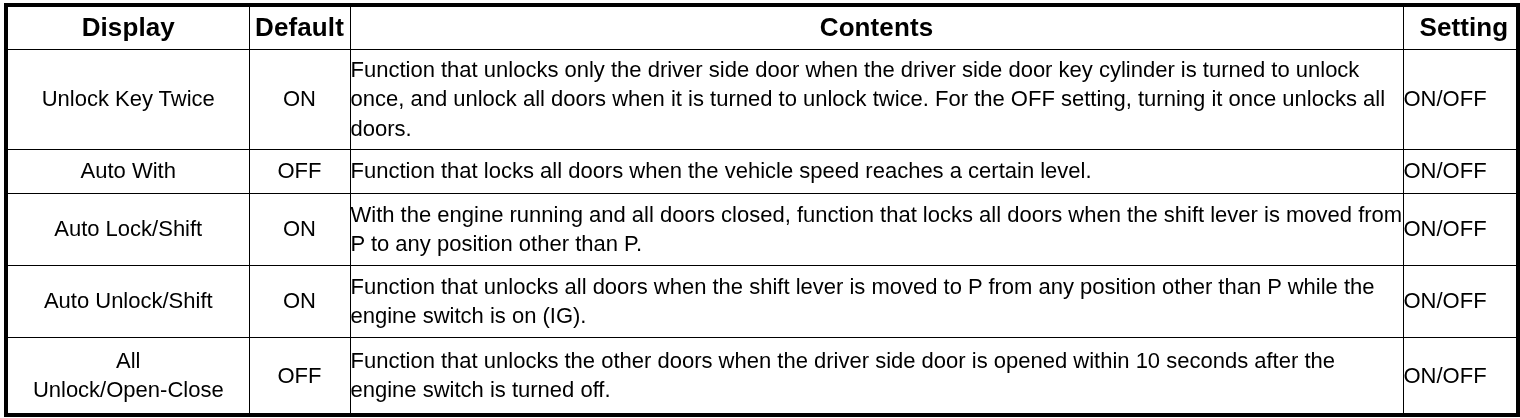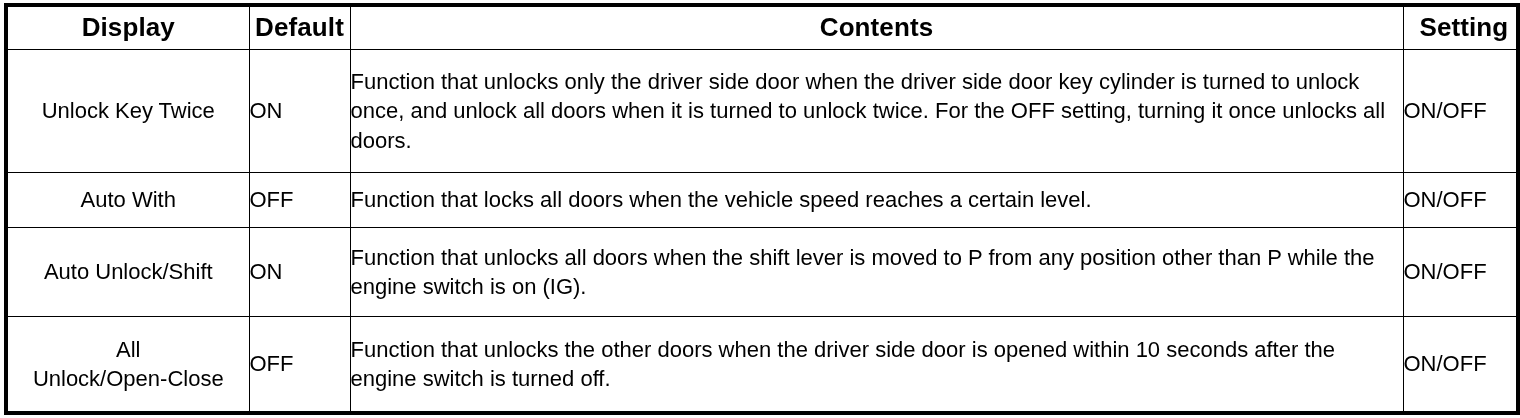--- a/index.html
+++ b/index.html
@@ -63,20 +63,21 @@
   
   tbody td {
     font-size: 22px;
     line-height: 1.33;
   }
   td.cell-display {
     text-align: center;
     padding: 4px 8px;
   }
   td.cell-default {
+    text-align: center;
     padding: 4px 4px;
   }
   td.cell-contents {
     text-align: left;
     padding: 6px 8px 6px 8px;
     vertical-align: middle;
   }
   td.cell-setting {
     text-align: left;
     padding: 4px 2px;
@@ -130,20 +131,30 @@
       <tr class="row-1">
         <td class="cell-display">
             <span class="display-text">Auto With</span>
           </td>
         <td class="cell-default">OFF</td>
         <td class="cell-contents">
             <span class="contents-text">Function that locks all doors when the vehicle speed reaches a certain level.</span>
           </td>
         <td class="cell-setting">ON/OFF</td>
       </tr>
+      <tr class="row-2">
+        <td class="cell-display">
+            <span class="display-text">Auto Lock/Shift</span>
+          </td>
+        <td class="cell-default">ON</td>
+        <td class="cell-contents">
+            <span class="contents-text">With the engine running and all doors closed, function that locks all doors when the shift lever is moved from P to any position other than P.</span>
+          </td>
+        <td class="cell-setting">ON/OFF</td>
+      </tr>
       <tr class="row-3">
         <td class="cell-display">
             <span class="display-text">Auto Unlock/Shift</span>
           </td>
         <td class="cell-default">ON</td>
         <td class="cell-contents">
             <span class="contents-text">Function that unlocks all doors when the shift lever is moved to P from any position other than P while the engine switch is on (IG).</span>
           </td>
         <td class="cell-setting">ON/OFF</td>
       </tr>

